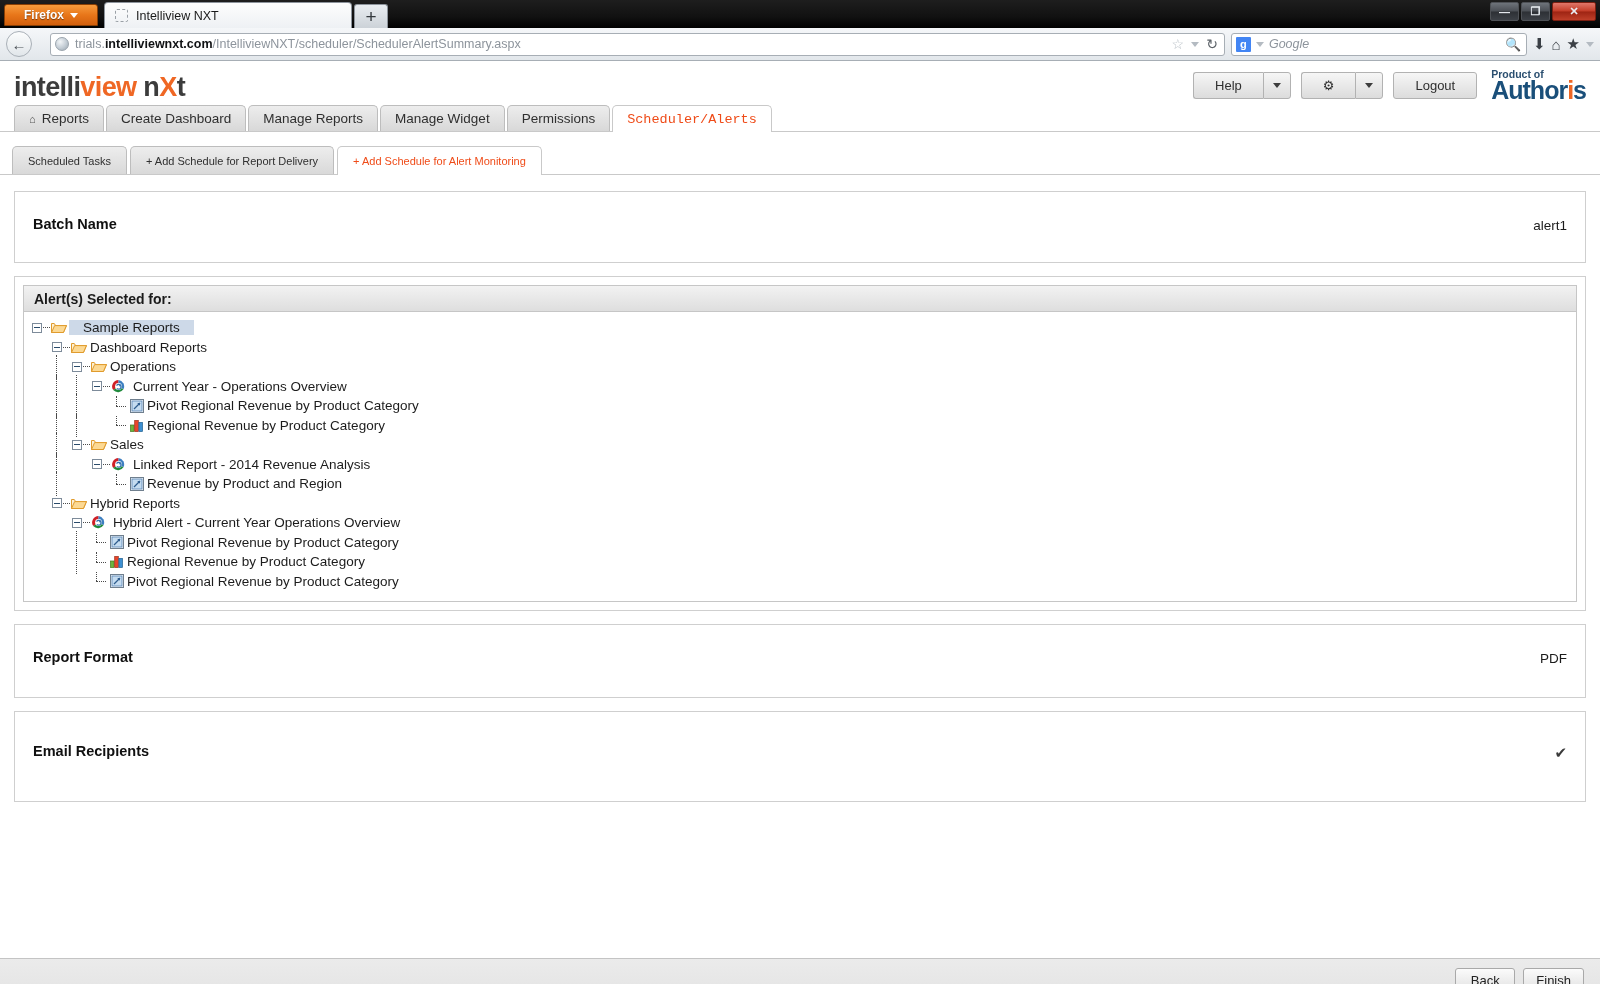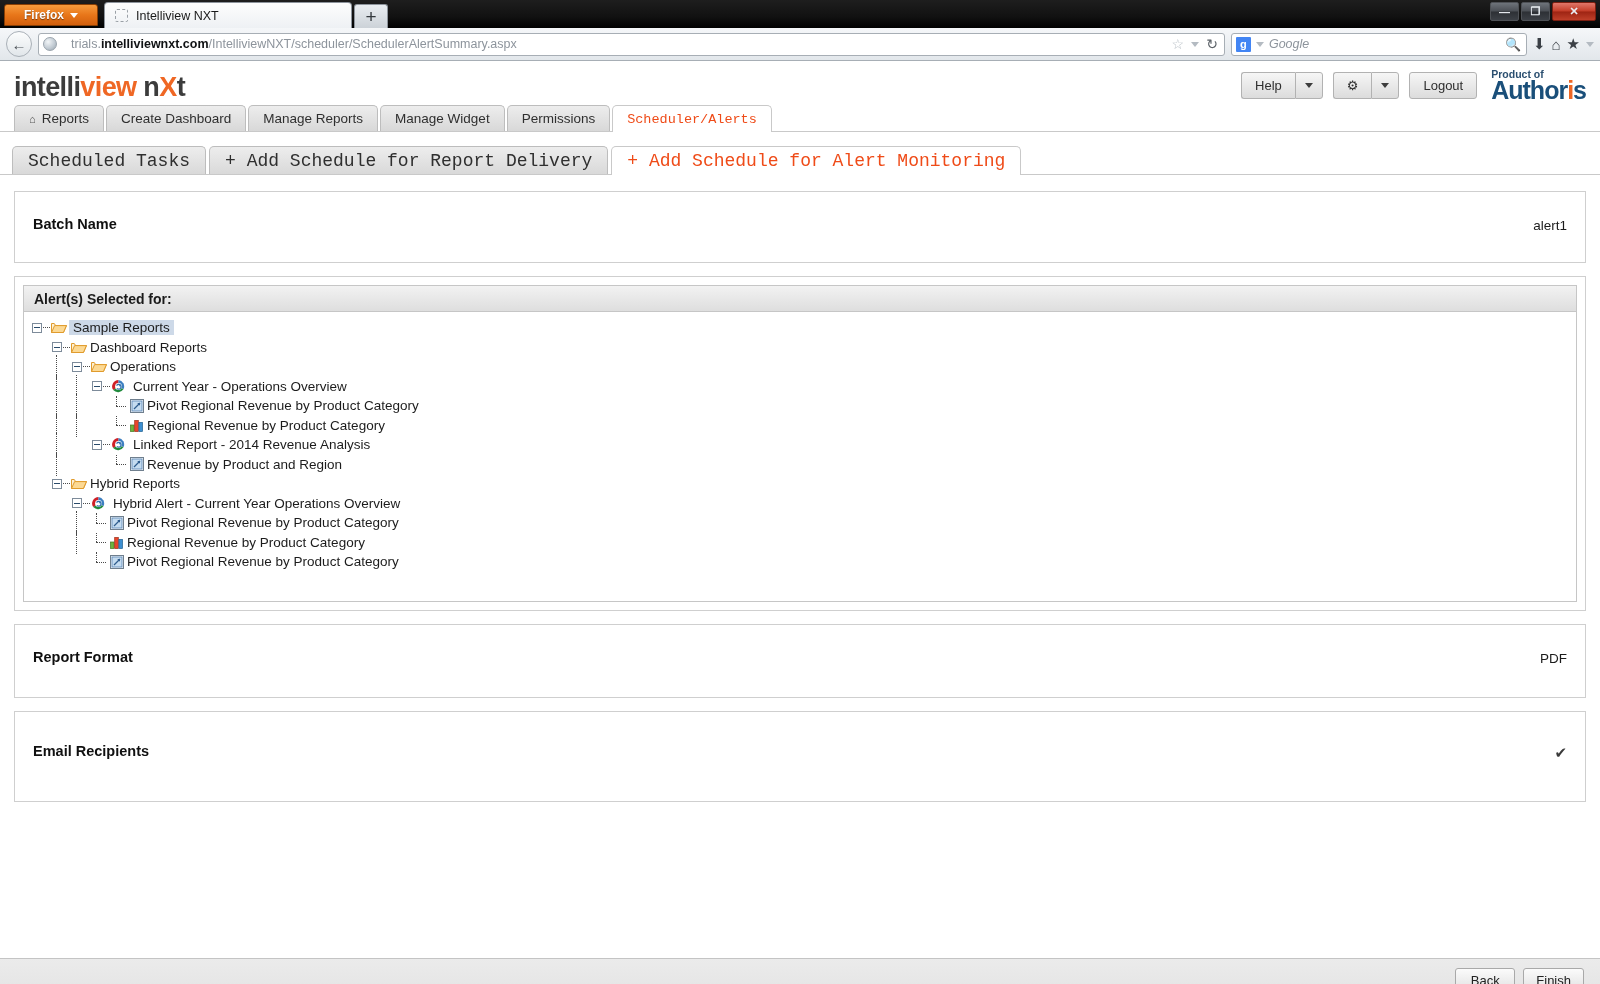--- a/index.html
+++ b/index.html
@@ -101,22 +101,23 @@
     color: #4b5056; font-size: 15px; font-weight: bold;
   }
   #urlbar {
     flex: 1 1 auto;
     height: 23px;
     background: #ffffff;
     border: 1px solid #a7aeb5;
     border-radius: 3px;
     display: flex; align-items: center;
     padding: 0 4px;
-    gap: 14px;
+    gap: 6px;
     min-width: 0;
+    margin-left: 12px;
   }
   .globe-icon {
     width: 14px; height: 14px; border-radius: 50%;
     background: radial-gradient(circle at 35% 32%, #f2f5f7 0%, #c3ccd4 55%, #98a4ae 100%);
     border: 1px solid #9aa4ad;
     flex: 0 0 auto;
   }
   #url-text {
     flex: 1 1 auto;
     font-size: 12.5px;
@@ -165,21 +166,21 @@
   #logo { font-size: 27px; font-weight: bold; letter-spacing: -.6px; }
   #logo .dark { color: #3c3c3c; }
   #logo .orange { color: #ef6724; }
   #header-right {
     position: absolute; right: 14px; top: 8px;
     display: flex; align-items: center; gap: 10px;
   }
   .btn-group { display: flex; }
   .gbtn {
     height: 27px;
-    padding: 0 13px;
+    padding: 0 21px;
     background: linear-gradient(to bottom, #f6f6f6 0%, #dcdcdc 100%);
     border: 1px solid #b2b2b2;
     font-size: 13px; color: #2f2f2f;
     display: flex; align-items: center; justify-content: center;
     border-radius: 3px;
   }
   .gbtn.left  { border-radius: 3px 0 0 3px; border-right: none; }
   .gbtn.right { border-radius: 0 3px 3px 0; padding: 0 9px; }
   .gbtn .caret {
     width: 0; height: 0;
@@ -230,22 +231,22 @@
     border-bottom: 1px solid #c9c9c9;
     gap: 3px;
   }
   .stab {
     height: 28px;
     padding: 0 15px;
     background: linear-gradient(to bottom, #ededed 0%, #d9d9d9 100%);
     border: 1px solid #bdbdbd;
     border-bottom: none;
     border-radius: 5px 5px 0 0;
-    font-size: 18px; color: #2f2f2f;
-    display: flex; align-items: center; font-family: Liberation Mono, monospace;
+    font-size: 11px; color: #2f2f2f;
+    display: flex; align-items: center;
   }
   .stab.active {
     background: #ffffff;
     color: #ef4b18;
     border-color: #c9c9c9;
     position: relative; top: 1px;
     height: 29px;
   }
 
   
@@ -301,21 +302,21 @@
     display: flex; align-items: center;
     height: 19.5px;
     font-size: 13.5px;
     color: #1c1c1c;
     white-space: nowrap;
     position: relative;
   }
   .tnode .label { padding-left: 1px; }
   .tnode.selected .label {
     background: #cdd9e8;
-    padding: 0 4px;
+    padding: 0 14px;
     text-align: center;
   }
   .expander {
     width: 10px; height: 10px;
     border: 1px solid #7d8b9a;
     background: #ffffff;
     display: inline-flex;
     align-items: center; justify-content: center;
     font-size: 9px; color: #2a4b6b;
     line-height: 1;
@@ -597,20 +598,34 @@
                   <rect x="0.5" y="6" width="3.6" height="6.5" fill="#6cb33f" stroke="#44761f" stroke-width="0.7"></rect>
                   <rect x="4.7" y="1.5" width="3.6" height="11" fill="#e8462b" stroke="#9c2a16" stroke-width="0.7"></rect>
                   <rect x="8.9" y="3.4" width="3.6" height="9.1" fill="#3d8fd1" stroke="#20608f" stroke-width="0.7"></rect>
                 </svg></span>
               <span class="label">Regional Revenue by Product Category</span>
             </div>
             <div class="tnode">
               <span class="indent" style="width: 8px;"></span>
               <span class="indent" style="width: 20px;"></span>
               <span class="indent line" style="width: 20px;"></span>
+              <span class="expander"></span>
+              <span class="dots"></span>
+              <span class="icon folder-icon">
+                <svg width="16" height="13" viewBox="0 0 16 13">
+                  <path d="M0.5 2.5 L0.5 11.5 L12.5 11.5 L15.5 4.5 L4.5 4.5 L3.3 2.5 Z" fill="#fdf0d2" stroke="#e09b2d" stroke-width="1" stroke-linejoin="round"></path>
+                  <path d="M0.5 11.5 L3.6 4.6 L15.4 4.6 L12.4 11.5 Z" fill="#fcd994" stroke="#e09b2d" stroke-width="1" stroke-linejoin="round"></path>
+                </svg>
+              </span>
+              <span class="label">Sales</span>
+            </div>
+            <div class="tnode">
+              <span class="indent" style="width: 8px;"></span>
+              <span class="indent" style="width: 20px;"></span>
+              <span class="indent line" style="width: 20px;"></span>
               <span class="indent" style="width: 20px;"></span>
               <span class="expander"></span>
               <span class="dots"></span>
               <span class="icon dash-icon"><svg width="15" height="15" viewBox="0 0 15 15">
                   <circle cx="7.5" cy="7.5" r="6.6" fill="#ffffff"></circle>
                   <path d="M7.5 7.5 L7.5 0.9 A6.6 6.6 0 0 0 2.2 11.1 Z" fill="#cf2027"></path>
                   <path d="M7.5 7.5 L2.2 11.1 A6.6 6.6 0 0 0 12.6 10.1 Z" fill="#1f8a3c"></path>
                   <path d="M7.5 7.5 L12.6 10.1 A6.6 6.6 0 0 0 7.5 0.9 Z" fill="#3d7fc1"></path>
                   <circle cx="7.5" cy="7.5" r="3.4" fill="#ffffff"></circle>
                   <path d="M5.6 6.6 A2.4 2.4 0 1 1 5.9 9.4" fill="none" stroke="#2f6fad" stroke-width="1.3"></path>

